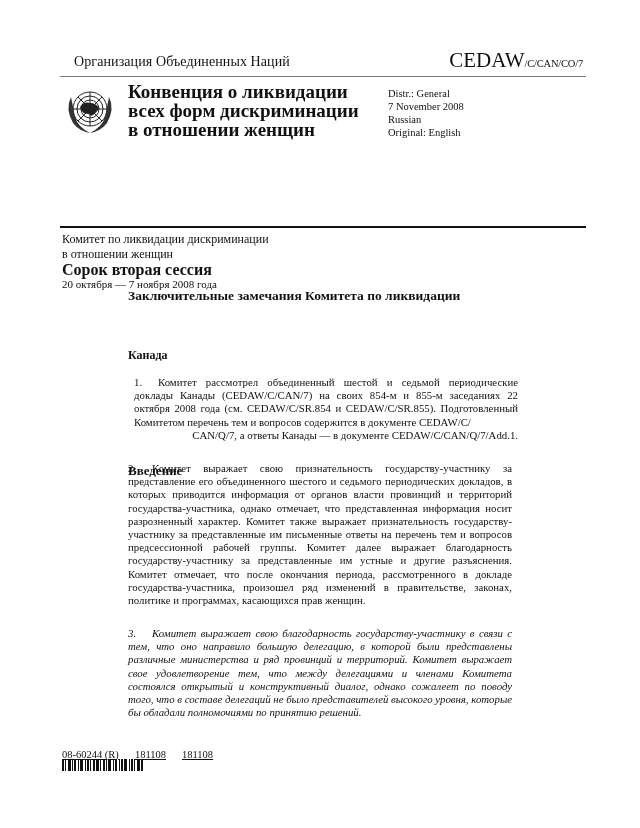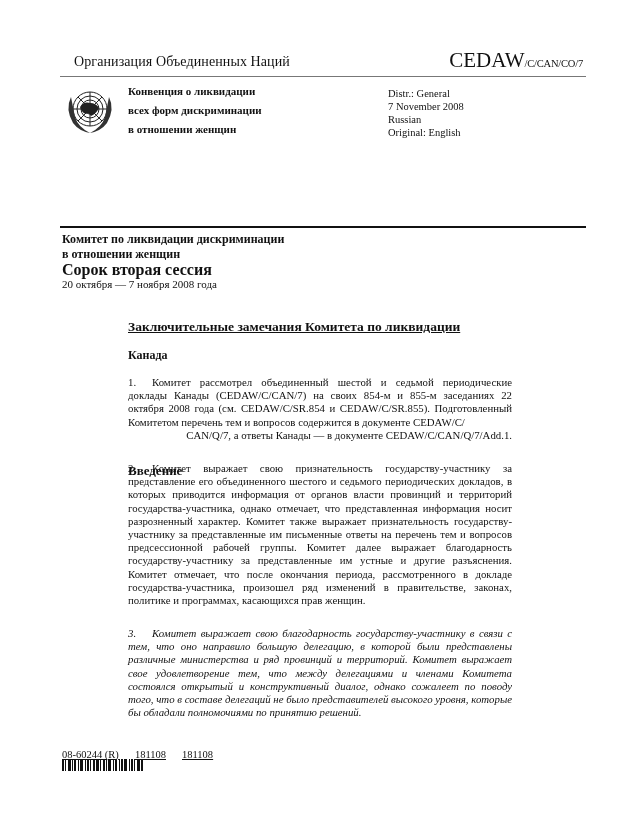--- a/index.html
+++ b/index.html
@@ -4,31 +4,31 @@
 <style>
   html, body { margin: 0; padding: 0; background: #ffffff; }
   body { width: 640px; height: 828px; position: relative; overflow: hidden;
          font-family: "Liberation Serif", "DejaVu Serif", serif; color: #111; }
   .abs { position: absolute; }
   .org { left: 74px; top: 54px; font-size: 14px; letter-spacing: 0.1px; }
   .symbol { right: 57px; top: 48px; font-size: 21px; white-space: nowrap; }
   .symbol .suffix { font-size: 10.5px; letter-spacing: -0.2px; }
   .rule-top { left: 60px; top: 76px; width: 526px; height: 1px; background: #777; }
   .emblem { left: 62px; top: 83px; width: 56px; height: 56px; }
-  .conv-title { left: 128px; top: 82px; font-size: 11px; font-weight: bold; line-height: 19px; }
+  .conv-title { left: 128px; top: 82px; font-size: 19px; font-weight: bold; line-height: 19px; }
   .distr { left: 388px; top: 87px; font-size: 10.5px; line-height: 13px; }
   .rule-thick { left: 60px; top: 226px; width: 526px; height: 2px; background: #111; }
   .committee { left: 62px; top: 232px; font-size: 12px; line-height: 15px; }
-  .committee .b { font-weight: bold; }
+  .committee .b { font-weight: normal; }
   .committee .session { font-weight: bold; font-size: 16px; }
   .committee .dates { font-size: 11px; }
-  .main-title { left: 128px; top: 318px; width: 400px; font-size: 13.5px; font-weight: bold; line-height: 17px; text-decoration: underline; }
+  .main-title { left: 128px; top: 287px; width: 400px; font-size: 13.5px; font-weight: bold; line-height: 17px; }
   .country { left: 128px; top: 348px; font-size: 12px; font-weight: bold; text-align: center; }
   .body-text { left: 128px; width: 384px; font-size: 10.8px; line-height: 13.2px; text-align: justify; }
-  .para1 { top: 376px; }
+  .para1 { top: 376px; margin-left: 6px; }
   .intro-h { left: 128px; top: 463px; font-size: 13px; font-weight: bold; }
   .para2 { top: 462px; }
   .para3 { top: 627px; font-style: italic; }
   .pnum { display: inline-block; width: 24px; }
   .footer-code { left: 62px; top: 749px; font-size: 10.5px; white-space: nowrap; text-decoration: underline; }
   .footer-code span { margin-right: 16px; }
   .barcode { left: 62px; top: 759px; width: 104px; height: 12px; display: flex; gap: 0; }
   .barcode i { display: block; height: 12px; background: #111; }
 </style>
 </head>

